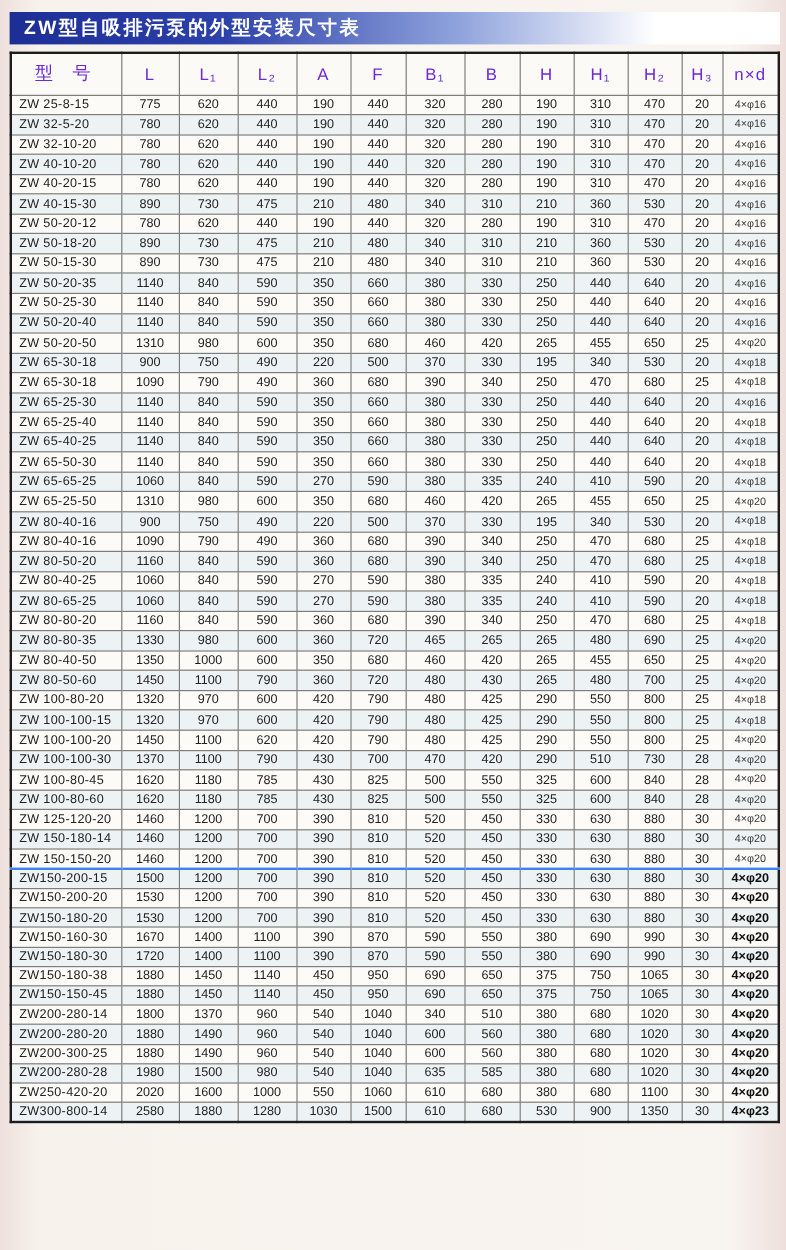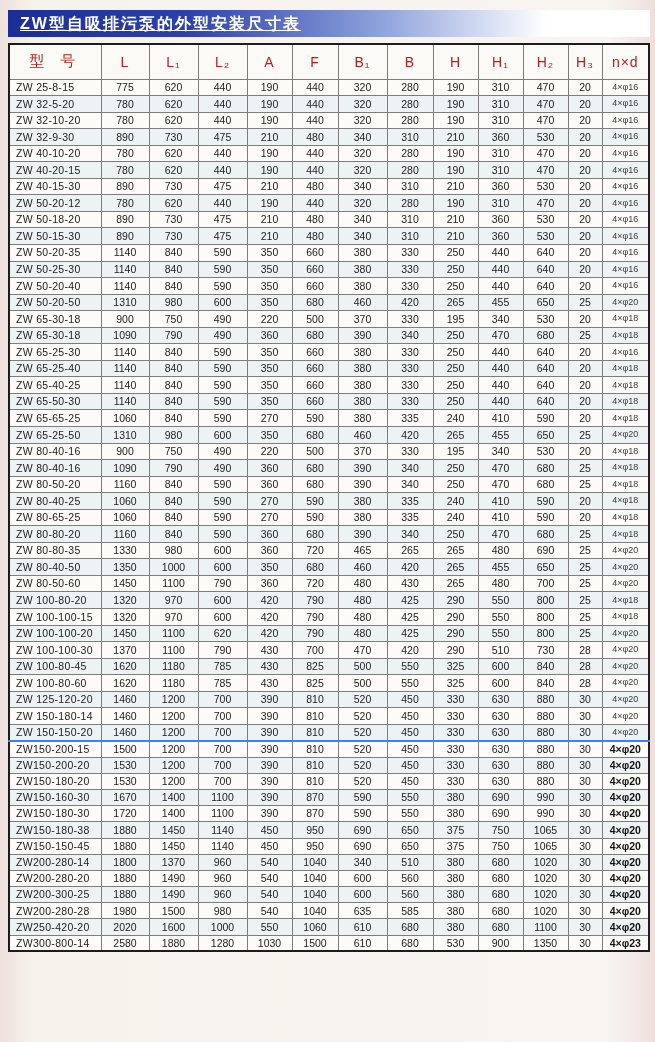--- a/index.html
+++ b/index.html
@@ -7,35 +7,35 @@
     width:655px;height:1042px;
     font-family:"Liberation Sans","DejaVu Sans",sans-serif;
     background:linear-gradient(90deg,#eee0dd 0%,#f7f2ec 5%,#f8f4f0 93%,#eedfdc 100%);
     overflow:hidden;
   }
   .page{position:relative;width:655px;height:1042px;}
   .banner{
     margin:10px 0 6px 8px;width:642px;height:27px;box-sizing:border-box;
     background:linear-gradient(90deg,var(--banner-start) 0%,#2d41ab 28%,#8ea2dc 58%,var(--banner-end) 84%);
     color:#ffffff;font-weight:bold;font-size:16px;line-height:27px;
-    padding-left:12px;letter-spacing:2px;text-decoration:underline;
+    padding-left:12px;letter-spacing:2px;
   }
   table.dims{
     border-collapse:collapse;table-layout:fixed;
     width:642px;margin-left:8px;
     background:#fcfbf8;
     border:2px solid var(--outer-border);
   }
   .dims th,.dims td{
     border:1px solid var(--grid);
     box-sizing:border-box;
     overflow:hidden;white-space:nowrap;
   }
   .dims th{
-    height:35px;font-size:14px;font-weight:normal;color:#b91c1c;
+    height:35px;font-size:14px;font-weight:normal;color:#6d28d9;
     background:#fbfaf6;text-align:center;letter-spacing:1px;
   }
   .dims th.model-h{font-size:15px;letter-spacing:6px;}
   .dims td{
     height:16.55px;font-size:10.5px;color:#222;text-align:center;
     padding:0;line-height:1;
   }
   .dims td.model{text-align:left;padding-left:6px;letter-spacing:0.3px;}
   .dims td.nxd{font-size:9px;color:#3a3a3a;}
   .dims tbody tr:nth-child(even){background:var(--row-alt);}
@@ -125,35 +125,20 @@
           <td>440</td>
           <td>320</td>
           <td>280</td>
           <td>190</td>
           <td>310</td>
           <td>470</td>
           <td>20</td>
           <td class="nxd">4×φ16</td>
         </tr>
         <tr>
-          <td class="model">ZW 32-9-30</td>
-          <td>890</td>
-          <td>730</td>
-          <td>475</td>
-          <td>210</td>
-          <td>480</td>
-          <td>340</td>
-          <td>310</td>
-          <td>210</td>
-          <td>360</td>
-          <td>530</td>
-          <td>20</td>
-          <td class="nxd">4×φ16</td>
-        </tr>
-        <tr>
           <td class="model">ZW 40-10-20</td>
           <td>780</td>
           <td>620</td>
           <td>440</td>
           <td>190</td>
           <td>440</td>
           <td>320</td>
           <td>280</td>
           <td>190</td>
           <td>310</td>

